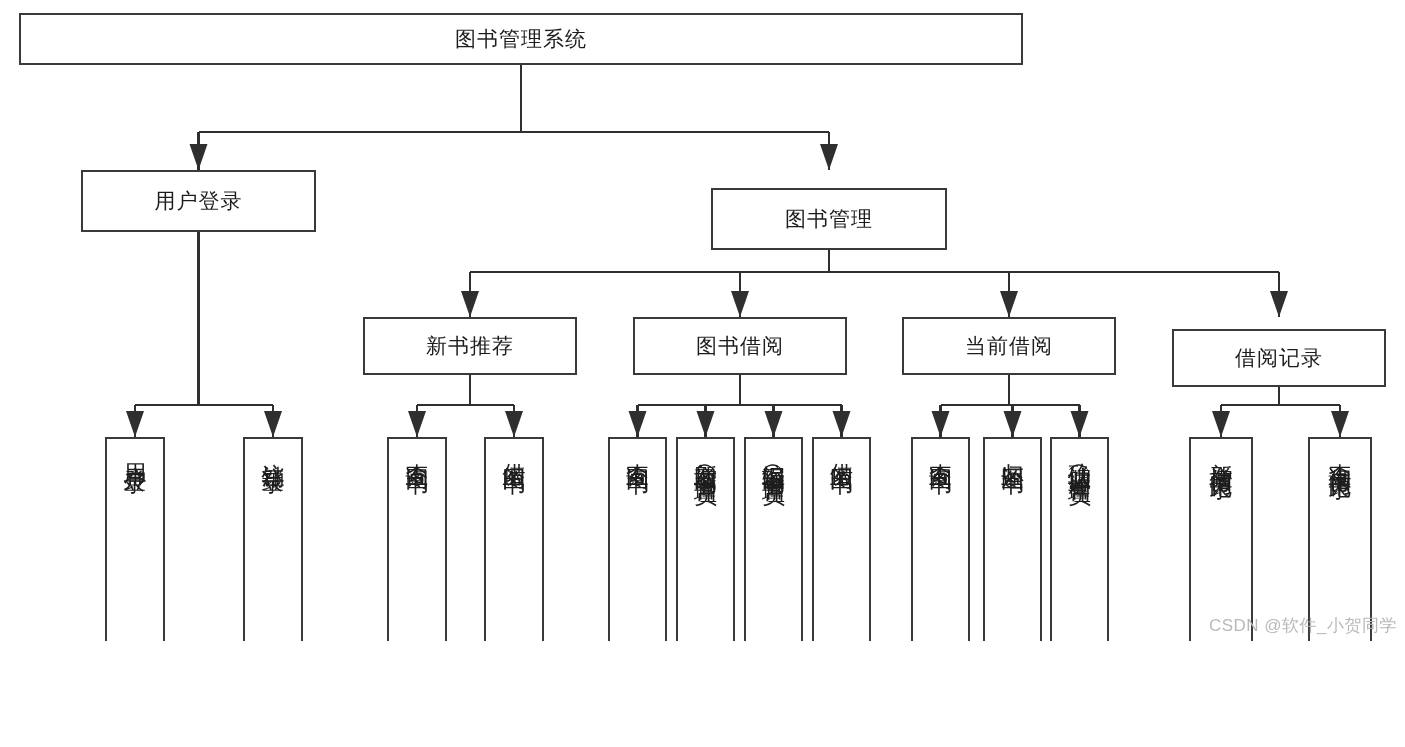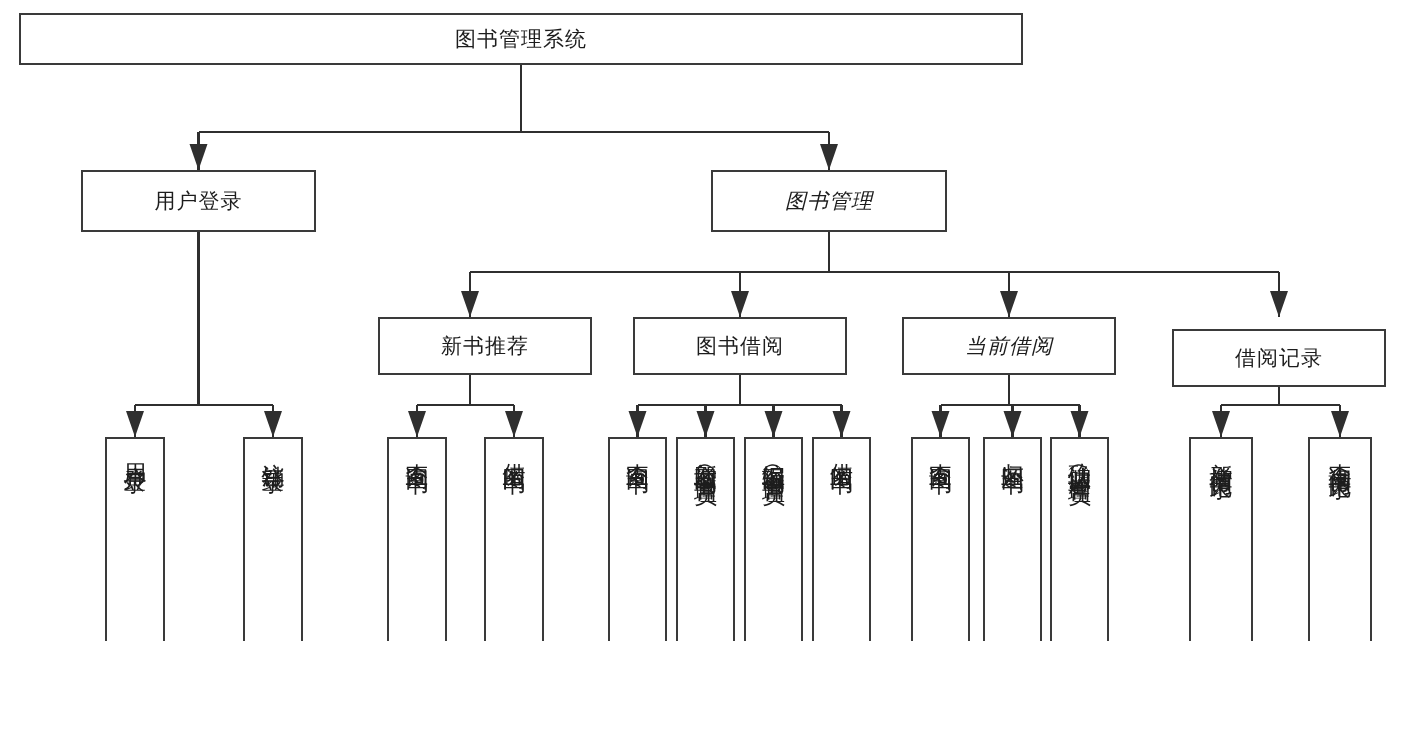--- a/index.html
+++ b/index.html
@@ -124,31 +124,31 @@
       <line x1="1340" y1="405" x2="1340" y2="437" stroke="#2f2f2f" stroke-width="2.5" shape-rendering="crispEdges"></line>
       <polygon points="1331,411 1349,411 1340,437" fill="#2f2f2f"></polygon>
     </svg>
   <div id="nodes">
       <div class="node horiz" style="left: 19px; top: 13px; width: 1004px; height: 52px; border-color: rgb(58, 58, 58); background: rgb(255, 255, 255);">
         <span class="lbl" style="color: rgb(29, 29, 29);">图书管理系统</span>
       </div>
       <div class="node horiz" style="left: 81px; top: 170px; width: 235px; height: 62px; border-color: rgb(58, 58, 58); background: rgb(255, 255, 255);">
         <span class="lbl" style="color: rgb(29, 29, 29);">用户登录</span>
       </div>
-      <div class="node horiz" style="left: 711px; top: 170px; width: 236px; height: 62px; border-color: rgb(58, 58, 58); background: rgb(255, 255, 255); font-style: italic;">
+      <div class="node horiz" style="left: 711px; top: 188px; width: 236px; height: 62px; border-color: rgb(58, 58, 58); background: rgb(255, 255, 255);">
         <span class="lbl" style="color: rgb(29, 29, 29);">图书管理</span>
       </div>
-      <div class="node horiz" style="left: 378px; top: 317px; width: 214px; height: 58px; border-color: rgb(58, 58, 58); background: rgb(255, 255, 255);">
+      <div class="node horiz" style="left: 363px; top: 317px; width: 214px; height: 58px; border-color: rgb(58, 58, 58); background: rgb(255, 255, 255);">
         <span class="lbl" style="color: rgb(29, 29, 29);">新书推荐</span>
       </div>
       <div class="node horiz" style="left: 633px; top: 317px; width: 214px; height: 58px; border-color: rgb(58, 58, 58); background: rgb(255, 255, 255);">
         <span class="lbl" style="color: rgb(29, 29, 29);">图书借阅</span>
       </div>
       <div class="node horiz" style="left: 902px; top: 317px; width: 214px; height: 58px; border-color: rgb(58, 58, 58); background: rgb(255, 255, 255);">
-        <span class="lbl" style="color: rgb(29, 29, 29); font-style: italic;">当前借阅</span>
+        <span class="lbl" style="color: rgb(29, 29, 29);">当前借阅</span>
       </div>
       <div class="node horiz" style="left: 1172px; top: 317px; width: 214px; height: 58px; border-color: rgb(58, 58, 58); background: rgb(255, 255, 255); margin-top: 12px;">
         <span class="lbl" style="color: rgb(29, 29, 29);">借阅记录</span>
       </div>
       <div class="node vert" style="left: 105px; top: 437px; width: 60px; height: 298px; border-color: rgb(58, 58, 58); background: rgb(255, 255, 255);">
         <span class="lbl" style="color: rgb(29, 29, 29);">用户登录</span>
       </div>
       <div class="node vert" style="left: 243px; top: 437px; width: 60px; height: 298px; border-color: rgb(58, 58, 58); background: rgb(255, 255, 255);">
         <span class="lbl" style="color: rgb(29, 29, 29);">注销登录</span>
       </div>
@@ -179,13 +179,14 @@
       <div class="node vert" style="left: 1050px; top: 437px; width: 59px; height: 298px; border-color: rgb(58, 58, 58); background: rgb(255, 255, 255);">
         <span class="lbl" style="color: rgb(29, 29, 29);">确认归还（管理员）</span>
       </div>
       <div class="node vert" style="left: 1189px; top: 437px; width: 64px; height: 298px; border-color: rgb(58, 58, 58); background: rgb(255, 255, 255);">
         <span class="lbl" style="color: rgb(29, 29, 29);">新增借阅记录</span>
       </div>
       <div class="node vert" style="left: 1308px; top: 437px; width: 64px; height: 298px; border-color: rgb(58, 58, 58); background: rgb(255, 255, 255);">
         <span class="lbl" style="color: rgb(29, 29, 29);">查询借阅记录</span>
       </div>
     </div>
+  <div id="watermark">CSDN @软件_小贺同学</div>
 </div>
 
 </body></html>

